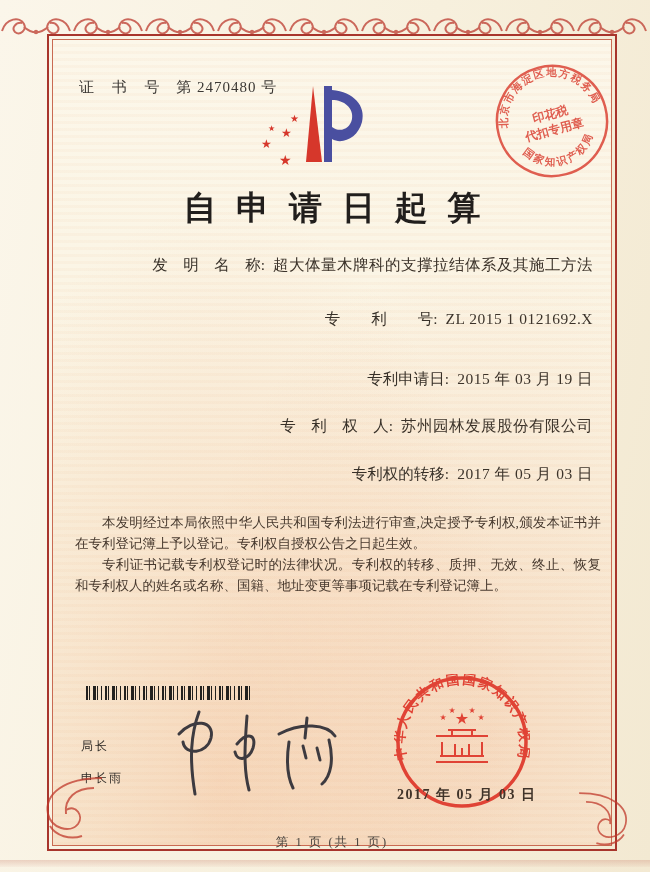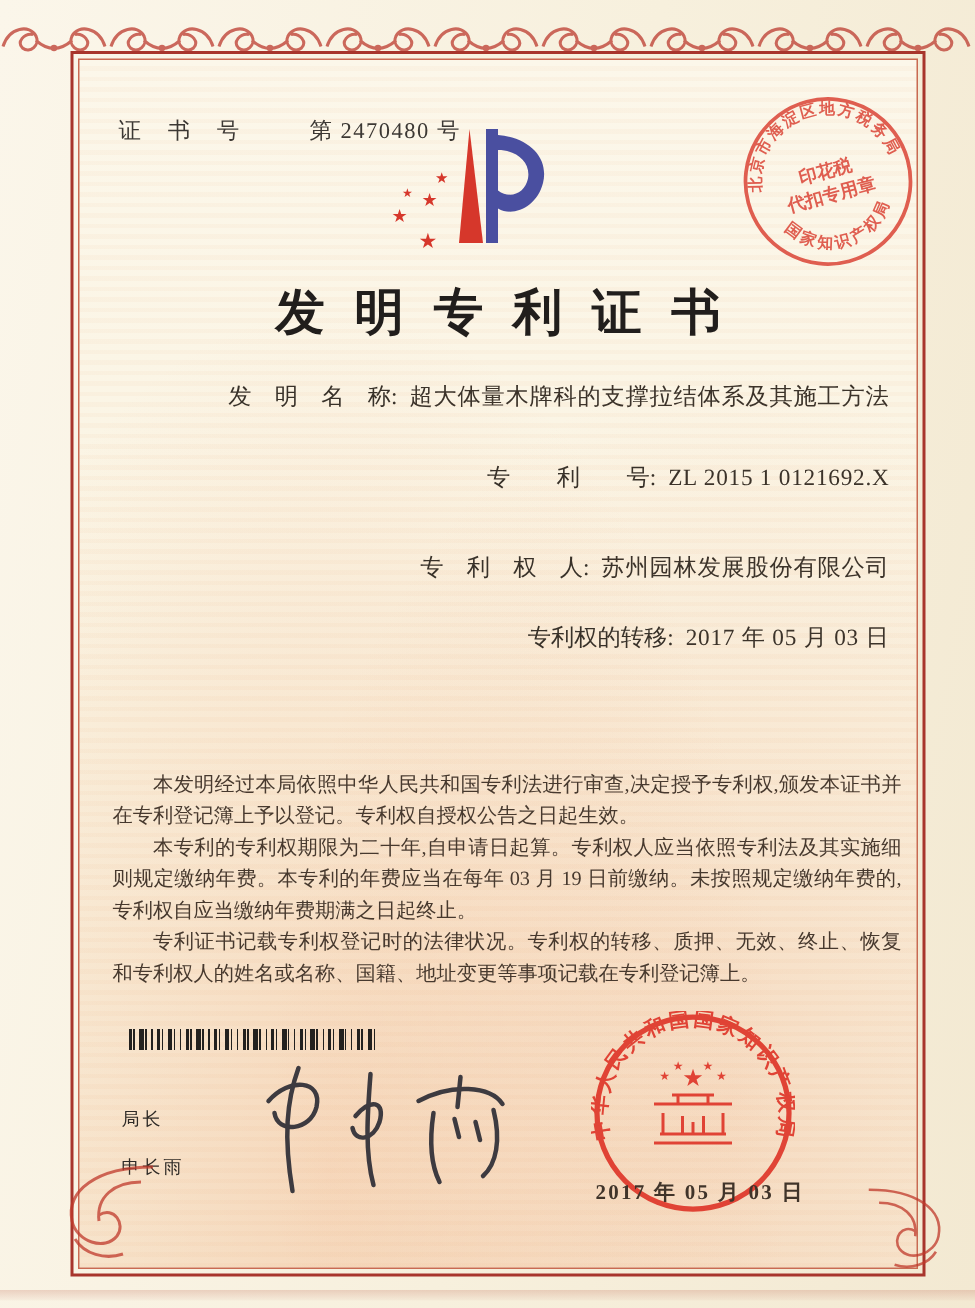--- a/index.html
+++ b/index.html
@@ -16,22 +16,22 @@
   .frame-inner{
     position:relative;width:100%;height:100%;box-sizing:border-box;
     border:1px solid #c96a52;
     background:
       radial-gradient(ellipse at 30% 92%, rgba(240,166,120,0.30), rgba(240,166,120,0) 55%),
       radial-gradient(ellipse at 78% 86%, rgba(238,160,118,0.24), rgba(238,160,118,0) 50%),
       repeating-linear-gradient(0deg, rgba(226,150,92,0.05) 0 3px, rgba(255,255,255,0) 3px 7px),
       linear-gradient(180deg,#fcf7ea 0%,#faf3e1 55%,#f8edd8 100%);
   }
   .cert-number{position:absolute;left:26px;top:38px;font-size:15px;color:#3c3834;}
-  .cert-number .lbl{letter-spacing:7px;margin-right:16px;}
-  .cert-number .val{letter-spacing:1px;margin-left:20px;}
+  .cert-number .lbl{letter-spacing:7px;margin-right:6px;}
+  .cert-number .val{letter-spacing:1px;}
   .logo{position:absolute;left:208px;top:42px;}
   .tax-stamp{position:absolute;left:432px;top:14px;transform:rotate(-15deg);opacity:.88;}
   .title{
     position:absolute;left:0;top:146px;width:100%;text-align:center;
     font-size:33px;font-weight:bold;color:#211e1c;letter-spacing:0.6em;margin-left:0.3em;
   }
   .fields{position:absolute;left:26px;top:214px;right:18px;font-size:15.5px;text-align:right;}
   .field-row{line-height:22px;white-space:nowrap;}
   .field-row:nth-child(2){margin-top:32px;}
   .field-row:nth-child(3){margin-top:38px;}
@@ -120,40 +120,42 @@
             <textPath href="#taxTopArc" xlink:href="#taxTopArc" startOffset="50%" text-anchor="middle">北京市海淀区地方税务局</textPath>
           </text>
           <text font-size="10.5" fill="#dc4a3c" font-weight="bold" letter-spacing="2">
             <textPath href="#taxBottomArc" xlink:href="#taxBottomArc" startOffset="50%" text-anchor="middle">国家知识产权局</textPath>
           </text>
           <text x="0" y="-3" font-size="12" fill="#dc4a3c" font-weight="bold" text-anchor="middle">印花税</text>
           <text x="0" y="13" font-size="12" fill="#dc4a3c" font-weight="bold" text-anchor="middle">代扣专用章</text>
         </g>
       </svg>
 
-      <div class="title">发明专利证书</div>
+      <div class="title">自申请日起算</div>
 
       <div class="fields">
         <div class="field-row">
           <span class="field-label">发　明　名　称:</span><span class="field-value">超大体量木牌科的支撑拉结体系及其施工方法</span>
         </div>
         <div class="field-row">
           <span class="field-label">专　　利　　号:</span><span class="field-value">ZL 2015 1 0121692.X</span>
+        </div>
+        <div class="field-row">
+          <span class="field-label">专利申请日:</span><span class="field-value">2015 年 03 月 19 日</span>
         </div>
         <div class="field-row">
           <span class="field-label">专　利　权　人:</span><span class="field-value">苏州园林发展股份有限公司</span>
         </div>
         <div class="field-row">
           <span class="field-label">专利权的转移:</span><span class="field-value">2017 年 05 月 03 日</span>
         </div>
       </div>
 
       <div class="legal">
         <p>本发明经过本局依照中华人民共和国专利法进行审查,决定授予专利权,颁发本证书并在专利登记簿上予以登记。专利权自授权公告之日起生效。</p>
-        <p>本专利的专利权期限为二十年,自申请日起算。专利权人应当依照专利法及其实施细则规定缴纳年费。本专利的年费应当在每年 03 月 19 日前缴纳。未按照规定缴纳年费的,专利权自应当缴纳年费期满之日起终止。</p>
         <p>专利证书记载专利权登记时的法律状况。专利权的转移、质押、无效、终止、恢复和专利权人的姓名或名称、国籍、地址变更等事项记载在专利登记簿上。</p>
       </div>
 
       <div class="barcode"></div>
 
       <div class="commissioner">
         <div>局长</div>
         <div>申长雨</div>
       </div>
 
@@ -196,20 +198,21 @@
               <path d="M-22,14 L22,14"></path>
               <path d="M-26,20 L26,20"></path>
               <path d="M0,6 L0,14"></path>
             </g>
           </g>
         </g>
       </svg>
 
       <div class="issue-date">2017 年 05 月 03 日</div>
 
+      <div class="page-footer">第 1 页 (共 1 页)</div>
 
     </div>
   </div>
 
   <svg class="flourish left" width="72" height="72" viewBox="0 0 72 72" xmlns="http://www.w3.org/2000/svg">
     <g stroke="#c0392b" stroke-width="2" fill="none" opacity="0.75">
       <path d="M66,6 C28,6 8,22 12,42 C15,56 34,62 42,52 C48,44 40,32 30,38"></path>
       <path d="M58,16 C40,16 28,26 30,42"></path>
       <path d="M14,54 C20,64 34,68 46,64"></path>
     </g>

